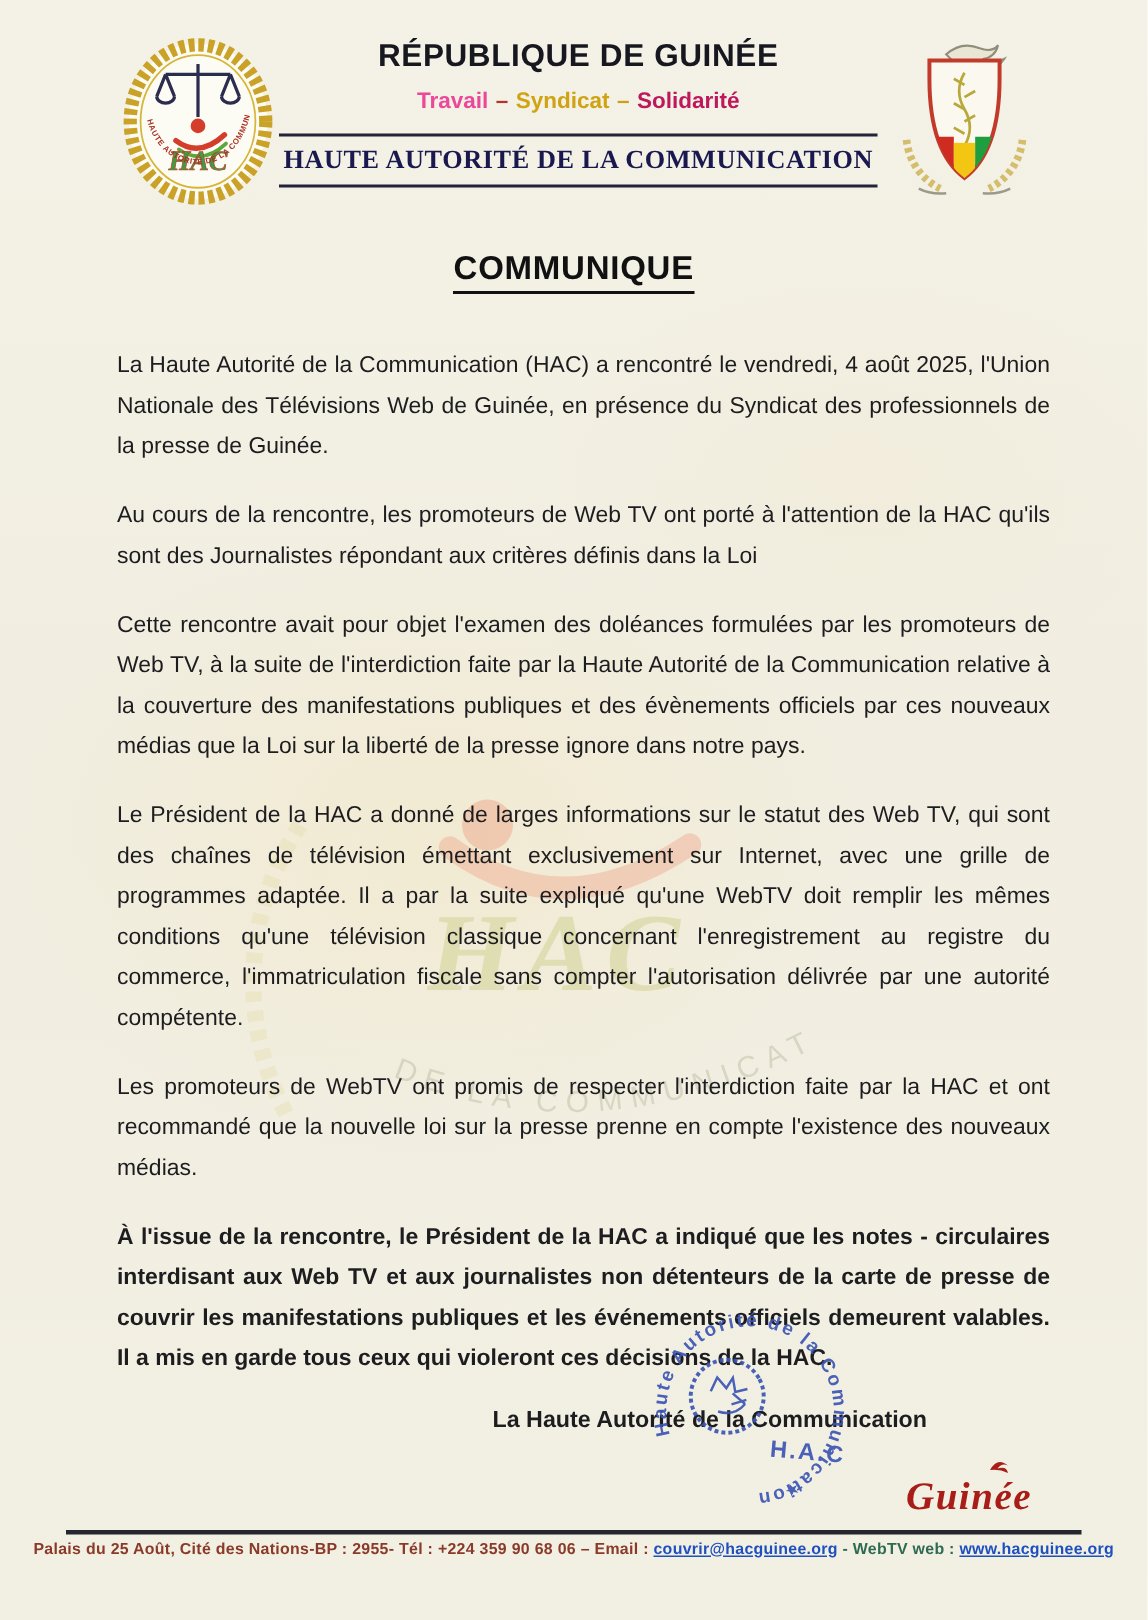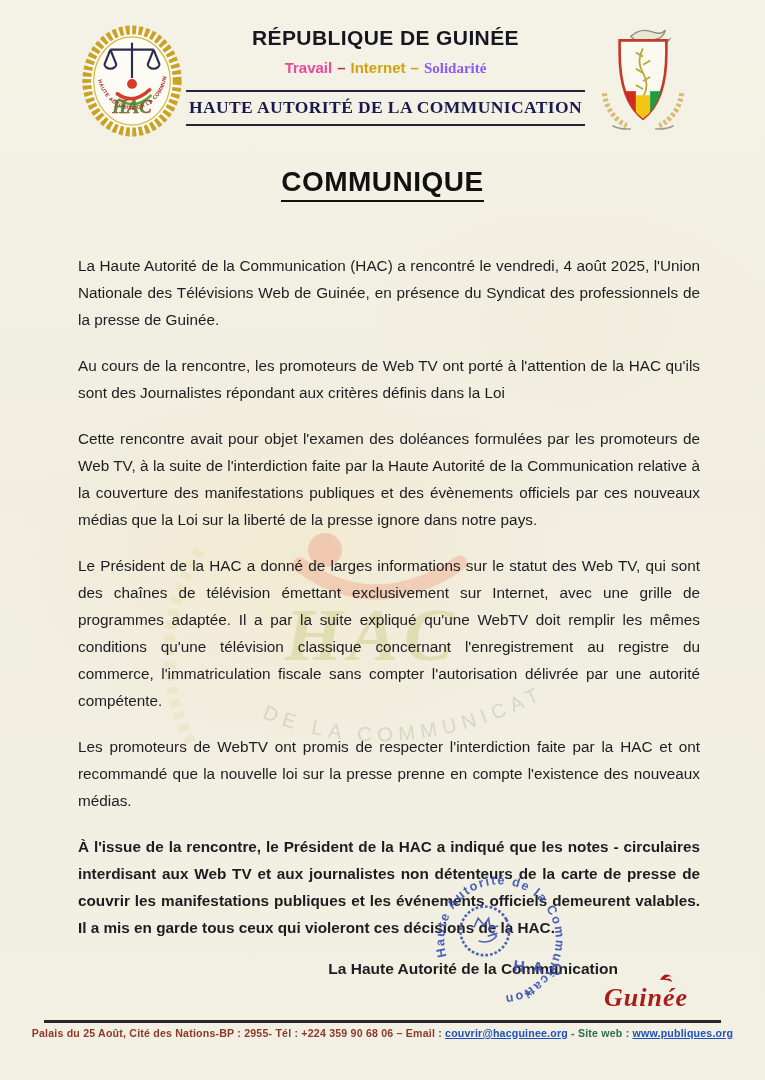--- a/index.html
+++ b/index.html
@@ -19,34 +19,34 @@
 
   
   .header { position:relative; padding:20px 70px 0 78px; display:flex; align-items:flex-start; }
   .hac-logo { width:108px; height:120px; flex:0 0 auto; }
   .coat-logo { width:104px; height:122px; flex:0 0 auto; margin-left:6px; }
   .header-center { flex:1 1 auto; text-align:center; padding-top:6px; }
   .republic { font-size:21px; font-weight:bold; letter-spacing:.4px; color:#17171f; }
   .motto { margin-top:9px; font-size:15px; font-weight:bold; }
   .motto .t-red  { color:#ec4899; }
   .motto .t-gold { color:#d0a313; }
-  .motto .t-green{ color:#8b5cf6;font-family:Liberation Serif, serif; }
+  .motto .t-green{ color:#be185d; }
   .motto .sep1   { color:#b43527; padding:0 5px; }
   .motto .sep2   { color:#c9a21a; padding:0 5px; }
   .institution-band { margin-top:13px; border-top:2px solid #23233a; border-bottom:2px solid #23233a; padding:5px 2px 6px; }
   .institution { font-family:"Liberation Serif", serif; font-weight:bold; font-size:17.5px; letter-spacing:.4px; color:#191950; }
 
   
   .title-wrap { text-align:center; margin-top:24px; }
-  .doc-title { display:inline-block; font-size:28px; font-weight:bold; letter-spacing:.5px; color:#111;
+  .doc-title { display:inline-block; font-size:22px; font-weight:bold; letter-spacing:.5px; color:#111;
                border-bottom:2.5px solid #111; padding-bottom:2px; }
 
   
   .content { position:relative; padding:34px 65px 0 78px; }
-  .para { font-size:15.3px; line-height:27px; text-align:justify; margin-bottom:19px;margin-top:16px; }
+  .para { font-size:15.3px; line-height:27px; text-align:justify; margin-bottom:19px; }
   .para.bold { font-weight:bold; margin-top:4px; }
   .para.gap-top { margin-top:9px; }
   .signature { font-size:15.5px; font-weight:bold; text-align:right; padding-right:82px; margin-top:3px; }
 
   
   .stamp { position:absolute; left:424px; top:864px; width:152px; height:152px;
            transform:rotate(-28deg); opacity:.92; }
 
   
   .guinee { position:absolute; left:598px; top:970px; width:125px; height:48px; }
@@ -94,21 +94,21 @@
         <path id="sealArc" d="M20,58 A36,42 0 0 0 90,58" fill="none"></path>
       </defs>
     <text font-size="5.4" font-weight="bold" fill="#a93226" letter-spacing=".4">
       <textPath href="#sealArc" startOffset="2%">HAUTE AUTORITÉ DE LA COMMUNICATION</textPath>
     </text>
   </svg>
 
   <div class="header-center">
     <div class="republic">RÉPUBLIQUE DE GUINÉE</div>
     <div class="motto">
-      <span class="t-red">Travail</span><span class="sep1">–</span><span class="t-gold">Internet</span><span class="sep2">–</span><span class="t-green">Solidarité</span>
+      <span class="t-red">Travail</span><span class="sep1">–</span><span class="t-gold">Syndicat</span><span class="sep2">–</span><span class="t-green">Solidarité</span>
     </div>
     <div class="institution-band">
       <div class="institution">HAUTE AUTORITÉ DE LA COMMUNICATION</div>
     </div>
   </div>
 
   <svg class="coat-logo" viewBox="0 0 100 120">
     <path d="M12,72 A40,40 0 0 0 34,104" stroke="#cdb050" stroke-width="5" stroke-dasharray="3 2.4" fill="none" opacity=".8"></path>
     <path d="M88,72 A40,40 0 0 1 66,104" stroke="#cdb050" stroke-width="5" stroke-dasharray="3 2.4" fill="none" opacity=".8"></path>
     <g stroke="#8f8f7c" fill="#e9e6d6" stroke-width="1.4">
@@ -173,16 +173,16 @@
 <svg class="guinee" viewBox="0 0 125 48">
   <path d="M62,10 q5,-9 12,-3 q-4,-2 -7,2 q6,-2 7,3 q-6,-3 -12,-2 Z" fill="#a81d17"></path>
   <text x="6" y="36" font-family="Liberation Serif, serif" font-style="italic" font-weight="bold" font-size="26" letter-spacing="1" fill="#a81d17">Guinée</text>
 </svg>
 
 <footer class="footer">
   <div class="footer-rule"></div>
   <div class="footer-text">
     <span>Palais du 25 Août, Cité des Nations-BP : 2955- Tél : +224 359 90 68 06 – Email :</span>
     <span class="link">couvrir@hacguinee.org</span>
-    <span class="weblabel">- Site web :</span>
-    <span class="link">www.publiques.org</span>
+    <span class="weblabel">- WebTV web :</span>
+    <span class="link">www.hacguinee.org</span>
   </div>
 </footer>
 
 </body></html>

